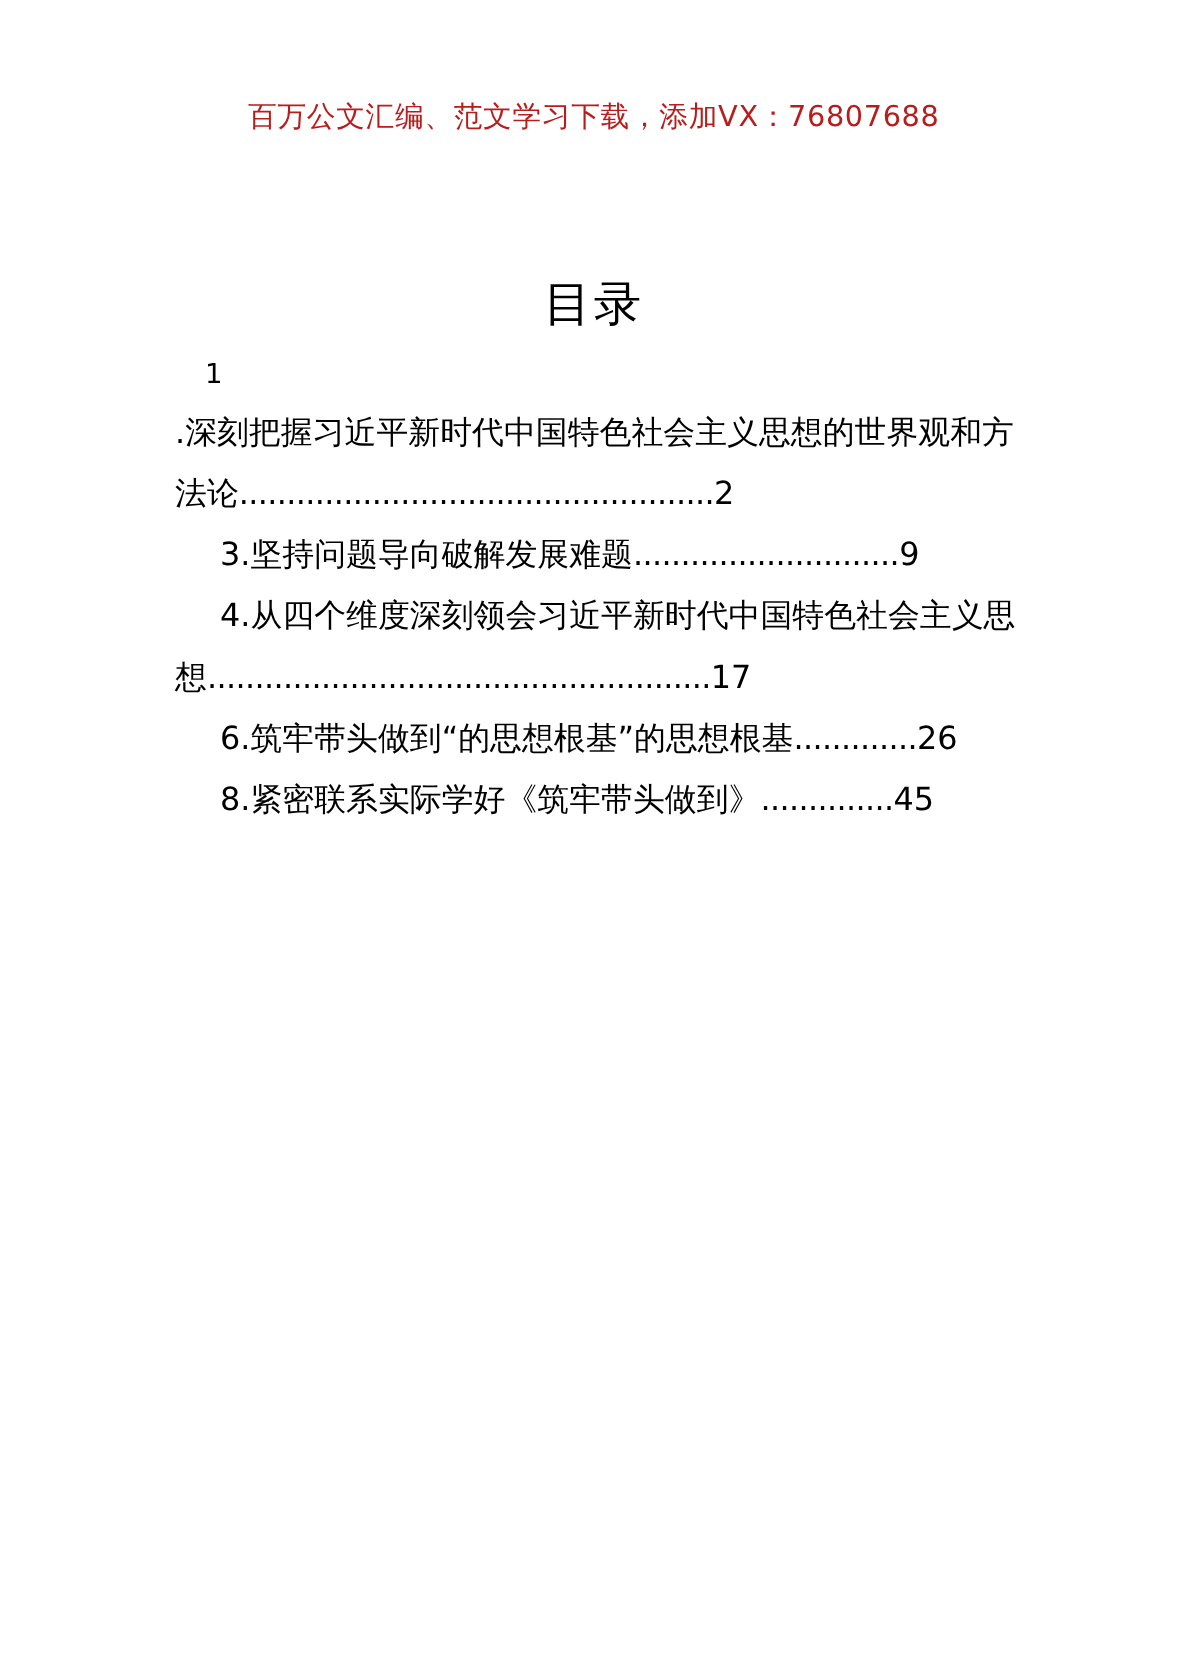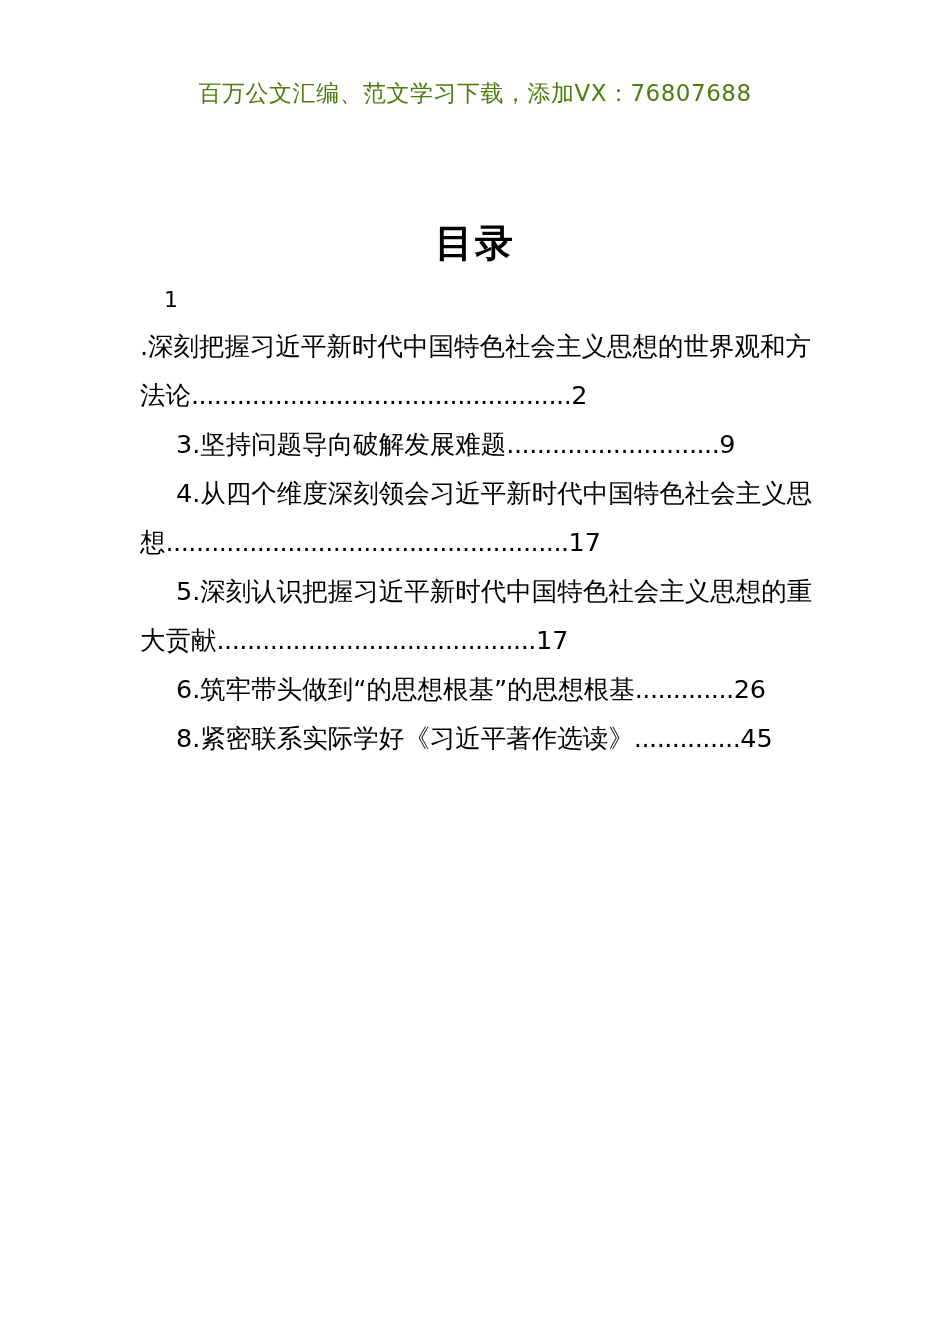--- a/index.html
+++ b/index.html
@@ -20,34 +20,34 @@
     height: 1344px;
     position: relative;
     box-sizing: border-box;
   }
   .watermark {
     position: absolute;
     top: 78px;
     left: 0;
     width: 950px;
     text-align: center;
-    color: #4d7c0f;
+    color: #b91c1c;
     font-size: 23px;
     letter-spacing: 0.5px;
     font-family: "DejaVu Sans", "Liberation Sans", sans-serif;
     white-space: nowrap;
   }
   .doc-title {
     position: absolute;
     top: 218px;
     left: 0;
     width: 950px;
     text-align: center;
     font-size: 38px;
-    font-weight: bold;
+    font-weight: normal;
     letter-spacing: 2px;
     font-family: "DejaVu Sans", "Liberation Sans", sans-serif;
   }
   .toc {
     position: absolute;
     top: 278px;
     left: 140px;
     width: 680px;
   }
   .toc-entry {
@@ -85,28 +85,25 @@
 
 
     <div class="toc-entry">
       <span>3.</span><span>坚持问题导向破解发展难题</span><span class="leader">............................</span><span>9</span>
     </div>
 
     <div class="toc-entry">
       <span>4.</span><span>从四个维度深刻领会习近平新时代中国特色社会主义思想</span><span class="leader">.....................................................</span><span>17</span>
     </div>
 
-    <div class="toc-entry">
-      <span>5.</span><span>深刻认识把握习近平新时代中国特色社会主义思想的重大贡献</span><span class="leader">..........................................</span><span>17</span>
-    </div>
 
     <div class="toc-entry">
       <span>6.</span><span>筑牢带头做到“的思想根基”的思想根基</span><span class="leader">.............</span><span>26</span>
     </div>
 
 
     <div class="toc-entry">
-      <span>8.</span><span>紧密联系实际学好《习近平著作选读》</span><span class="leader">..............</span><span>45</span>
+      <span>8.</span><span>紧密联系实际学好《筑牢带头做到》</span><span class="leader">..............</span><span>45</span>
     </div>
 
 
   </div>
 </div>
 
 </body></html>

